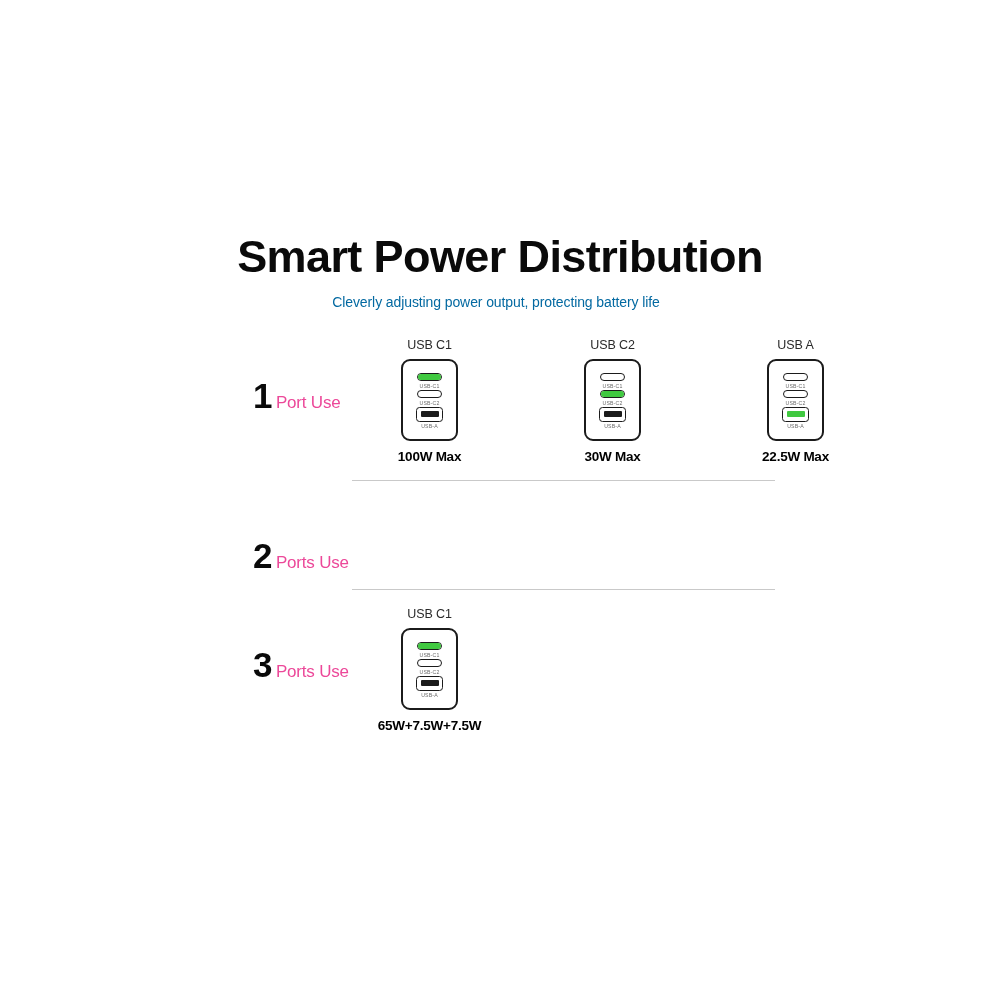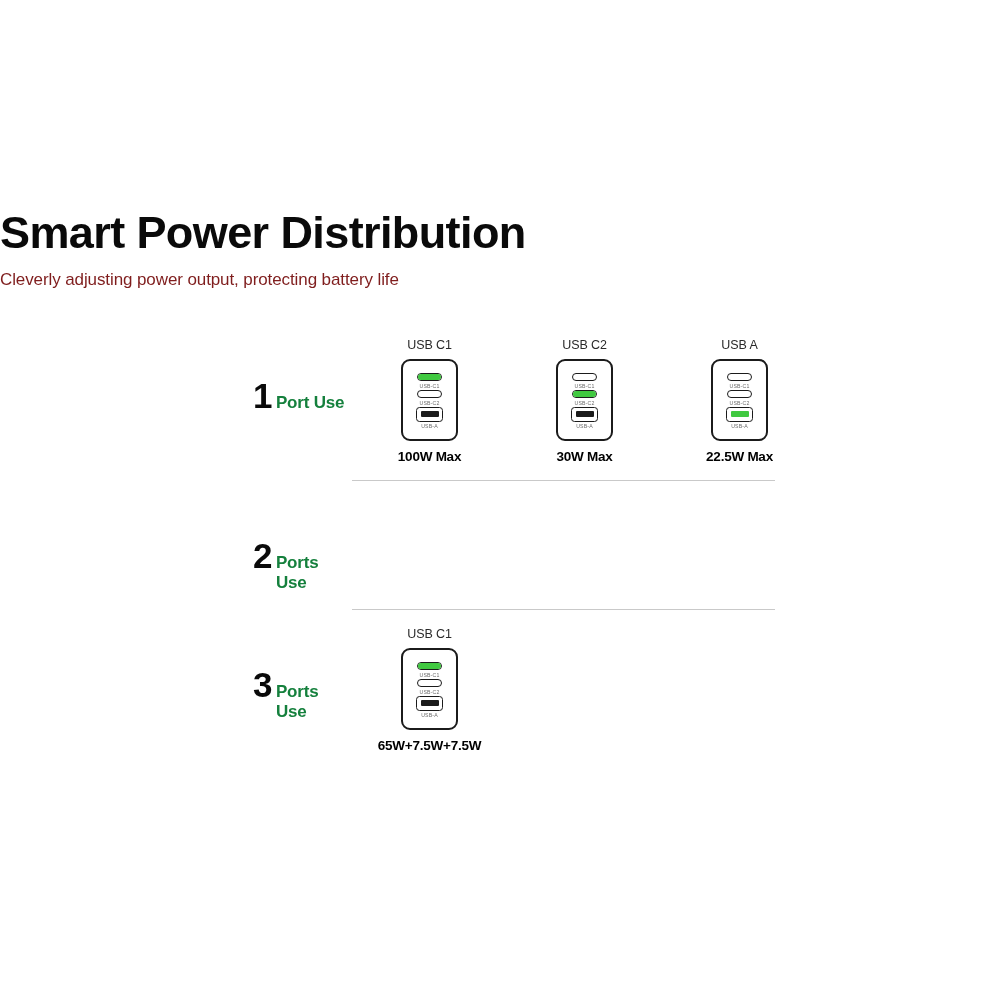--- a/index.html
+++ b/index.html
@@ -18,36 +18,36 @@
   .page {
     position: relative;
     width: 1000px;
     height: 1000px;
   }
 
   
   .header {
     position: absolute;
     left: 0;
-    top: 208px;
+    top: 232px;
     width: 1000px;
-    text-align: left;
+    text-align: center;
   }
   .title {
     font-size: 45px;
     font-weight: 800;
     letter-spacing: -0.6px;
     color: #0a0a0a;
     line-height: 1.12;
     margin: 0;
   }
   .subtitle {
-    font-size: 17px;
+    font-size: 14px;
     font-weight: 400;
-    color: #7f1d1d;
+    color: #0369a1;
     margin: 12px 8px 0 0;
     letter-spacing: -0.1px;
   }
 
   
   .rows {
     position: absolute;
     left: 240px;
     top: 338px;
     width: 540px;
@@ -77,30 +77,31 @@
   }
   .row-num {
     font-size: 35px;
     font-weight: 800;
     line-height: 1;
     color: #0a0a0a;
     letter-spacing: -0.5px;
   }
   .row-word {
     font-size: 17px;
-    font-weight: 700;
-    color: #15803d;
+    font-weight: 400;
+    color: #ec4899;
     margin-left: 4px;
     letter-spacing: -0.2px;
   }
 
   
   .cards {
     display: flex;
     flex: 1 1 auto;
+    gap: 28px;
   }
   .card {
     width: 155px;
     display: flex;
     flex-direction: column;
     align-items: center;
     flex: 0 0 155px;
   }
 
   .card-title {

